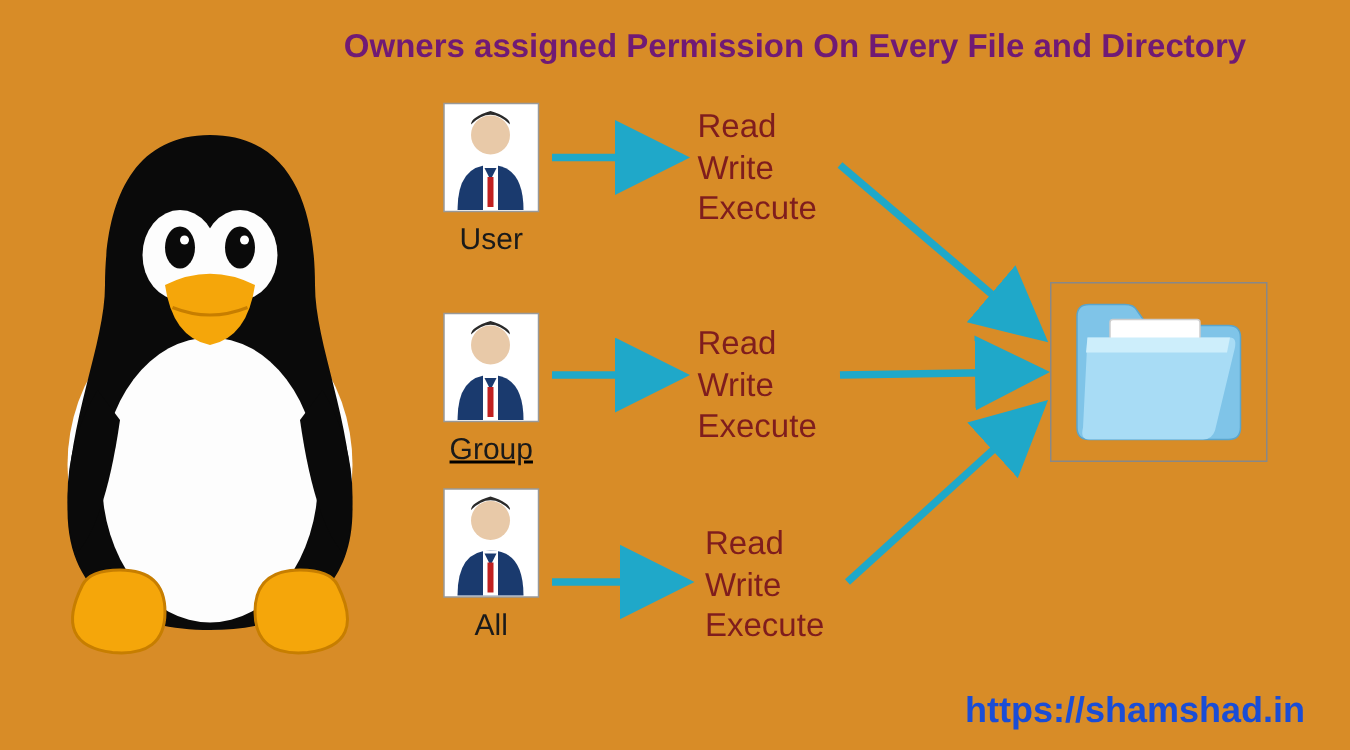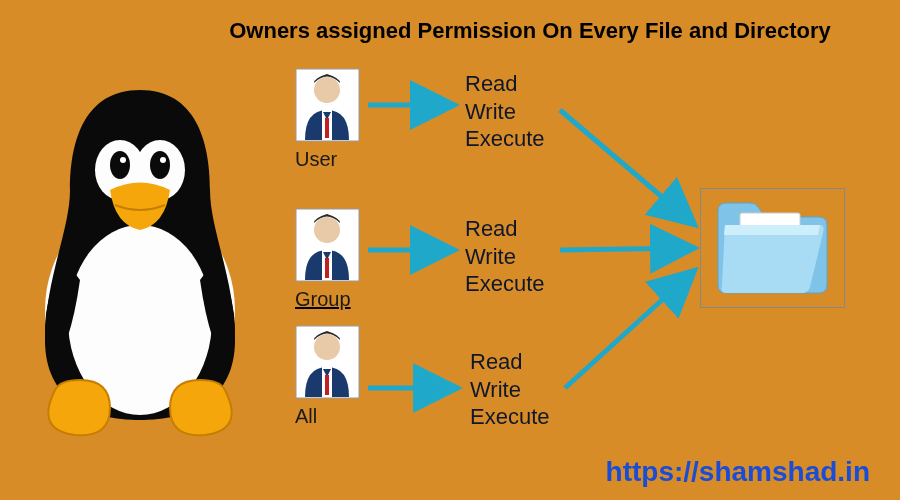--- a/index.html
+++ b/index.html
@@ -12,38 +12,38 @@
     overflow: hidden;
   }
   .title {
     position: absolute;
     top: 18px;
     left: 200px;
     right: 40px;
     text-align: center;
     font-size: 22px;
     font-weight: bold;
-    color: #000000;
+    color: #701a75;
   }
   .url {
     position: absolute;
     bottom: 12px;
     right: 30px;
-    font-size: 28px;
+    font-size: 24px;
     font-weight: bold;
     color: #1a4dd6;
   }
   .penguin { position: absolute; left: 15px; top: 80px; }
-  .owner-block { position: absolute; text-align: left; }
+  .owner-block { position: absolute; text-align: center; }
   .owner-block .label { font-size: 20px; color: #1a1a1a; margin-top: 2px; }
   .perms {
     position: absolute;
     font-size: 22px;
     line-height: 1.25;
-    color: #0f172a;
+    color: #7f1d1d;
   }
   .folder { position: absolute; right: 65px; top: 195px; }
   .folder-border {
     position: absolute;
     right: 55px;
     top: 188px;
     width: 145px;
     height: 120px;
     border: 1px solid #888;
   }

